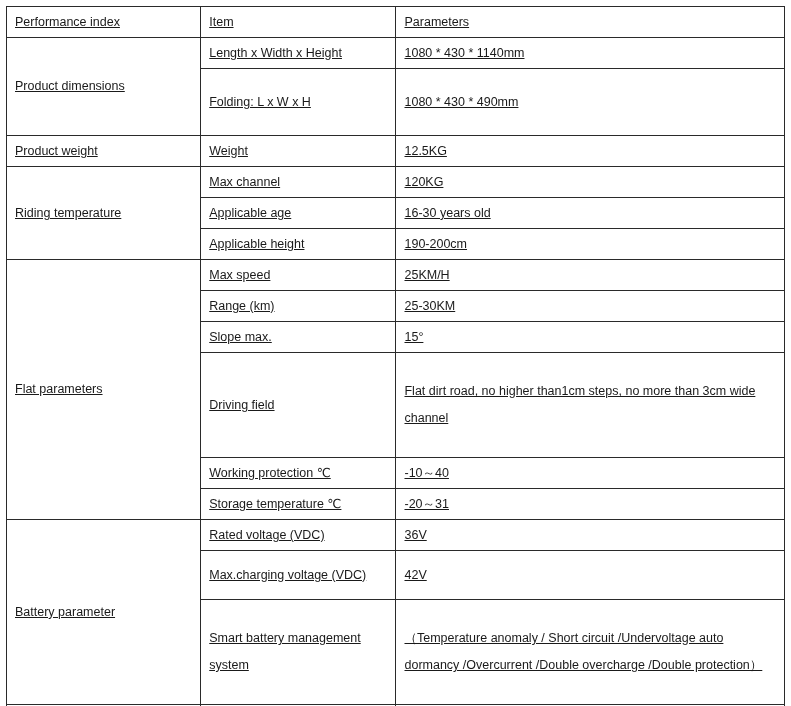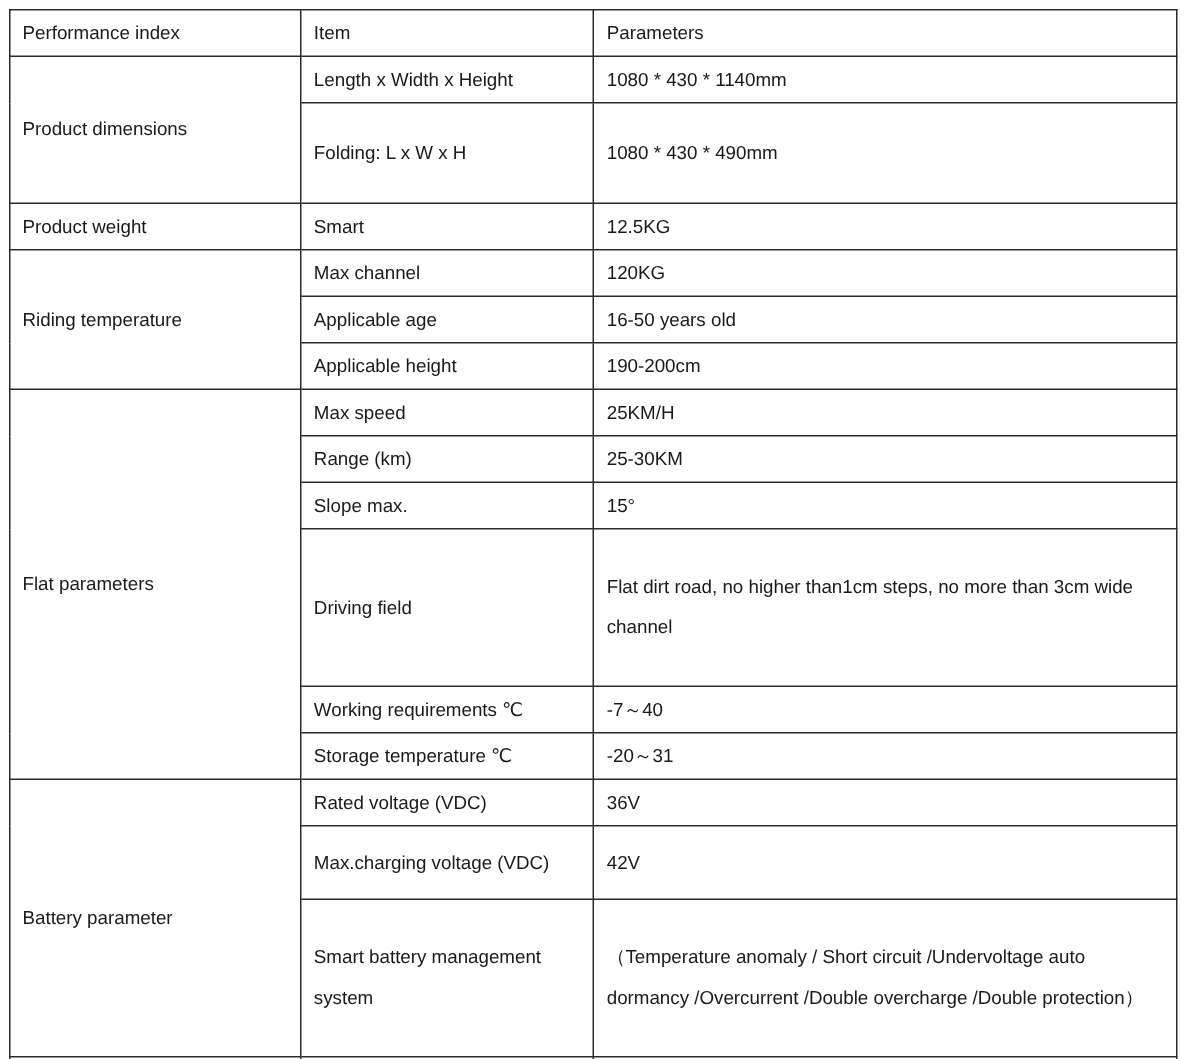--- a/index.html
+++ b/index.html
@@ -15,20 +15,21 @@
     overflow: hidden;
   }
 
   .sheet {
     position: relative;
     width: 791px;
     height: 706px;
     background: #ffffff;
     box-sizing: border-box;
     padding: 6px 6px 14px 6px;
+    text-decoration: underline;
   }
 
   table.spec {
     border-collapse: collapse;
     width: 779px;
     table-layout: fixed;
     font-size: 12.5px;
     line-height: 1.45;
   }
 
@@ -90,31 +91,31 @@
           <td class="cat" rowspan="2">Product dimensions</td>
           <td class="h-std">Length x Width x Height</td>
           <td class="h-std">1080 * 430 * 1140mm</td>
         </tr>
         <tr>
           <td class="h-tall-2">Folding: L x W x H</td>
           <td class="h-tall-2">1080 * 430 * 490mm</td>
         </tr>
         <tr>
           <td class="cat">Product weight</td>
-          <td class="h-std">Smart</td>
+          <td class="h-std">Weight</td>
           <td class="h-std">12.5KG</td>
         </tr>
         <tr>
           <td class="cat" rowspan="3">Riding temperature</td>
           <td class="h-std">Max channel</td>
           <td class="h-std">120KG</td>
         </tr>
         <tr>
           <td class="h-std">Applicable age</td>
-          <td class="h-std">16-50 years old</td>
+          <td class="h-std">16-30 years old</td>
         </tr>
         <tr>
           <td class="h-std">Applicable height</td>
           <td class="h-std">190-200cm</td>
         </tr>
         <tr>
           <td class="cat" rowspan="6">Flat parameters</td>
           <td class="h-std">Max speed</td>
           <td class="h-std">25KM/H</td>
         </tr>
@@ -124,22 +125,22 @@
         </tr>
         <tr>
           <td class="h-std">Slope max.</td>
           <td class="h-std">15°</td>
         </tr>
         <tr>
           <td class="h-tall-3 multi-line">Driving field</td>
           <td class="h-tall-3 multi-line">Flat dirt road, no higher than1cm steps, no more than 3cm wide channel</td>
         </tr>
         <tr>
-          <td class="h-std">Working requirements ℃</td>
-          <td class="h-std">-7～40</td>
+          <td class="h-std">Working protection ℃</td>
+          <td class="h-std">-10～40</td>
         </tr>
         <tr>
           <td class="h-std">Storage temperature ℃</td>
           <td class="h-std">-20～31</td>
         </tr>
         <tr>
           <td class="cat" rowspan="3">Battery parameter</td>
           <td class="h-std">Rated voltage (VDC)</td>
           <td class="h-std">36V</td>
         </tr>

